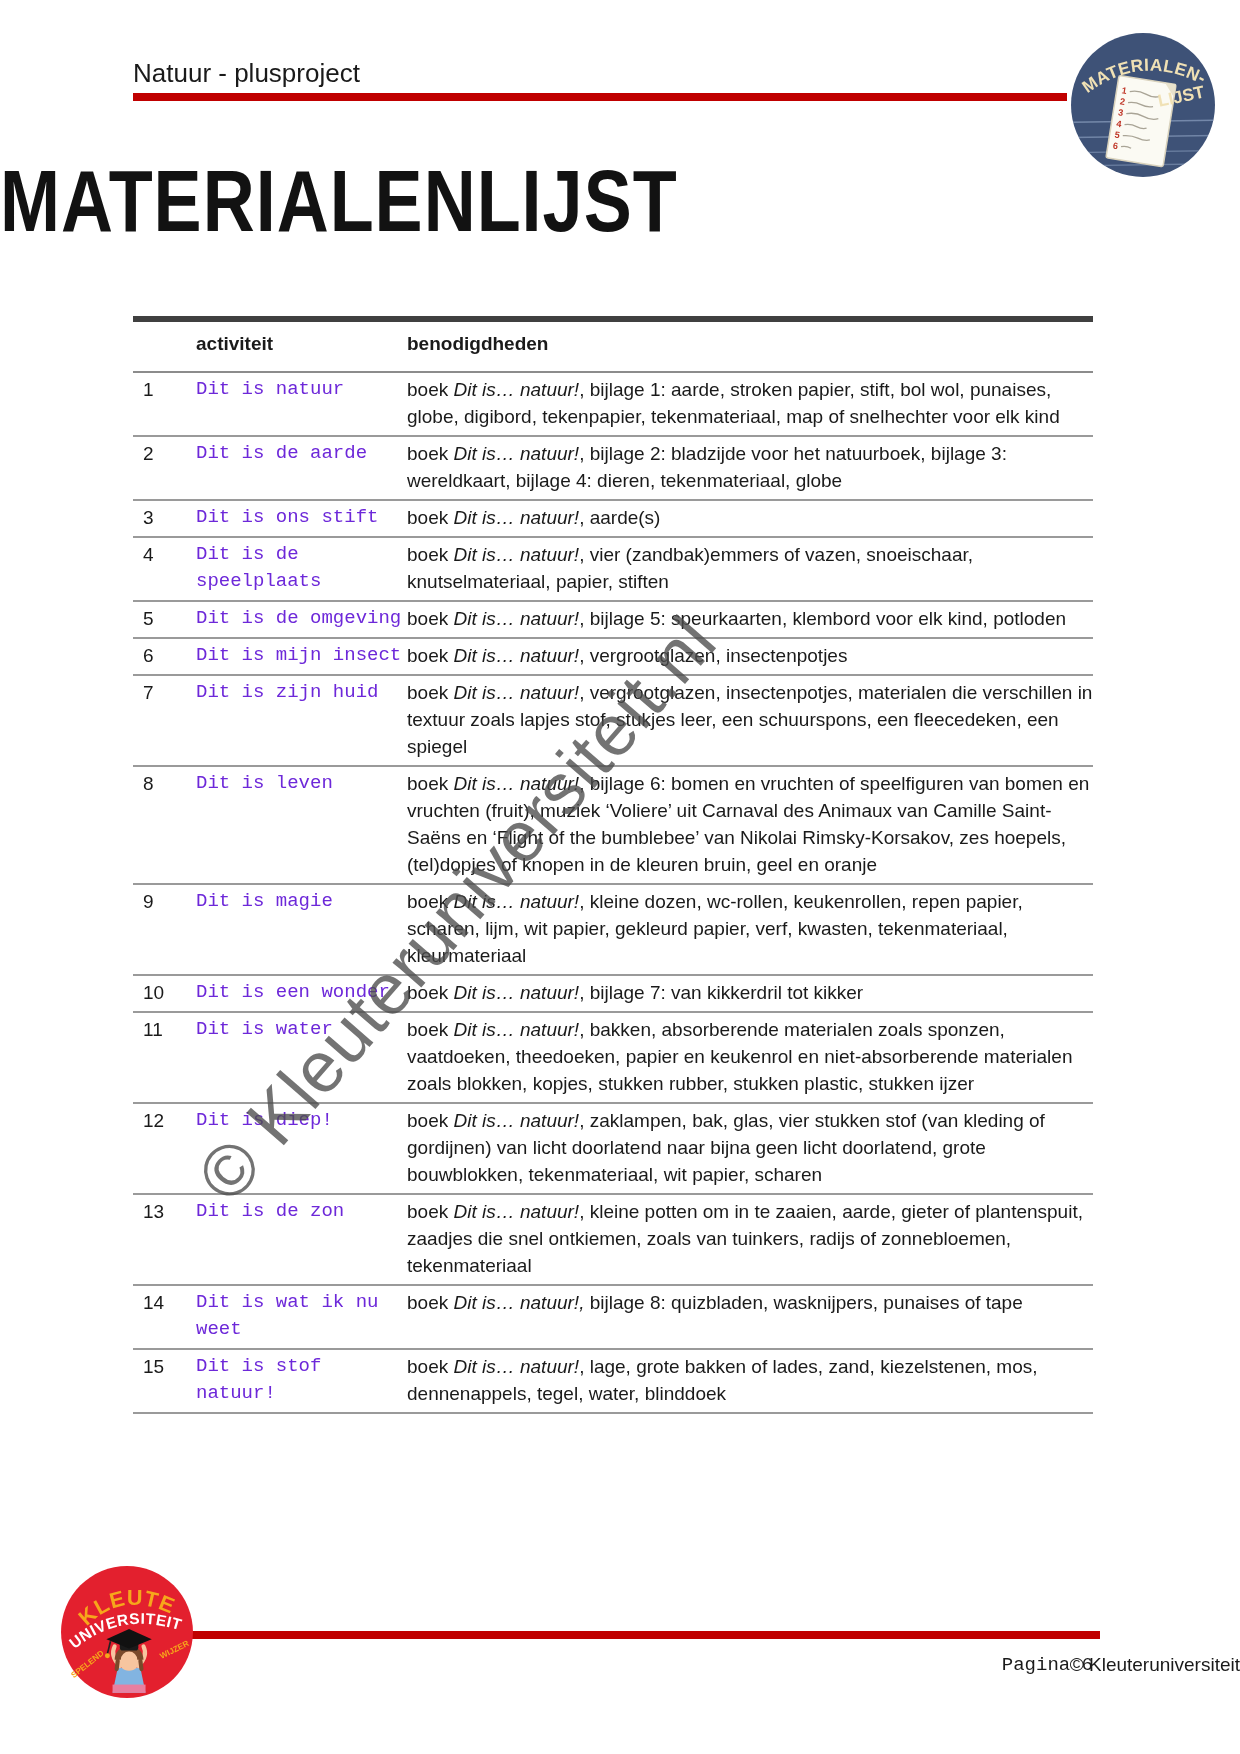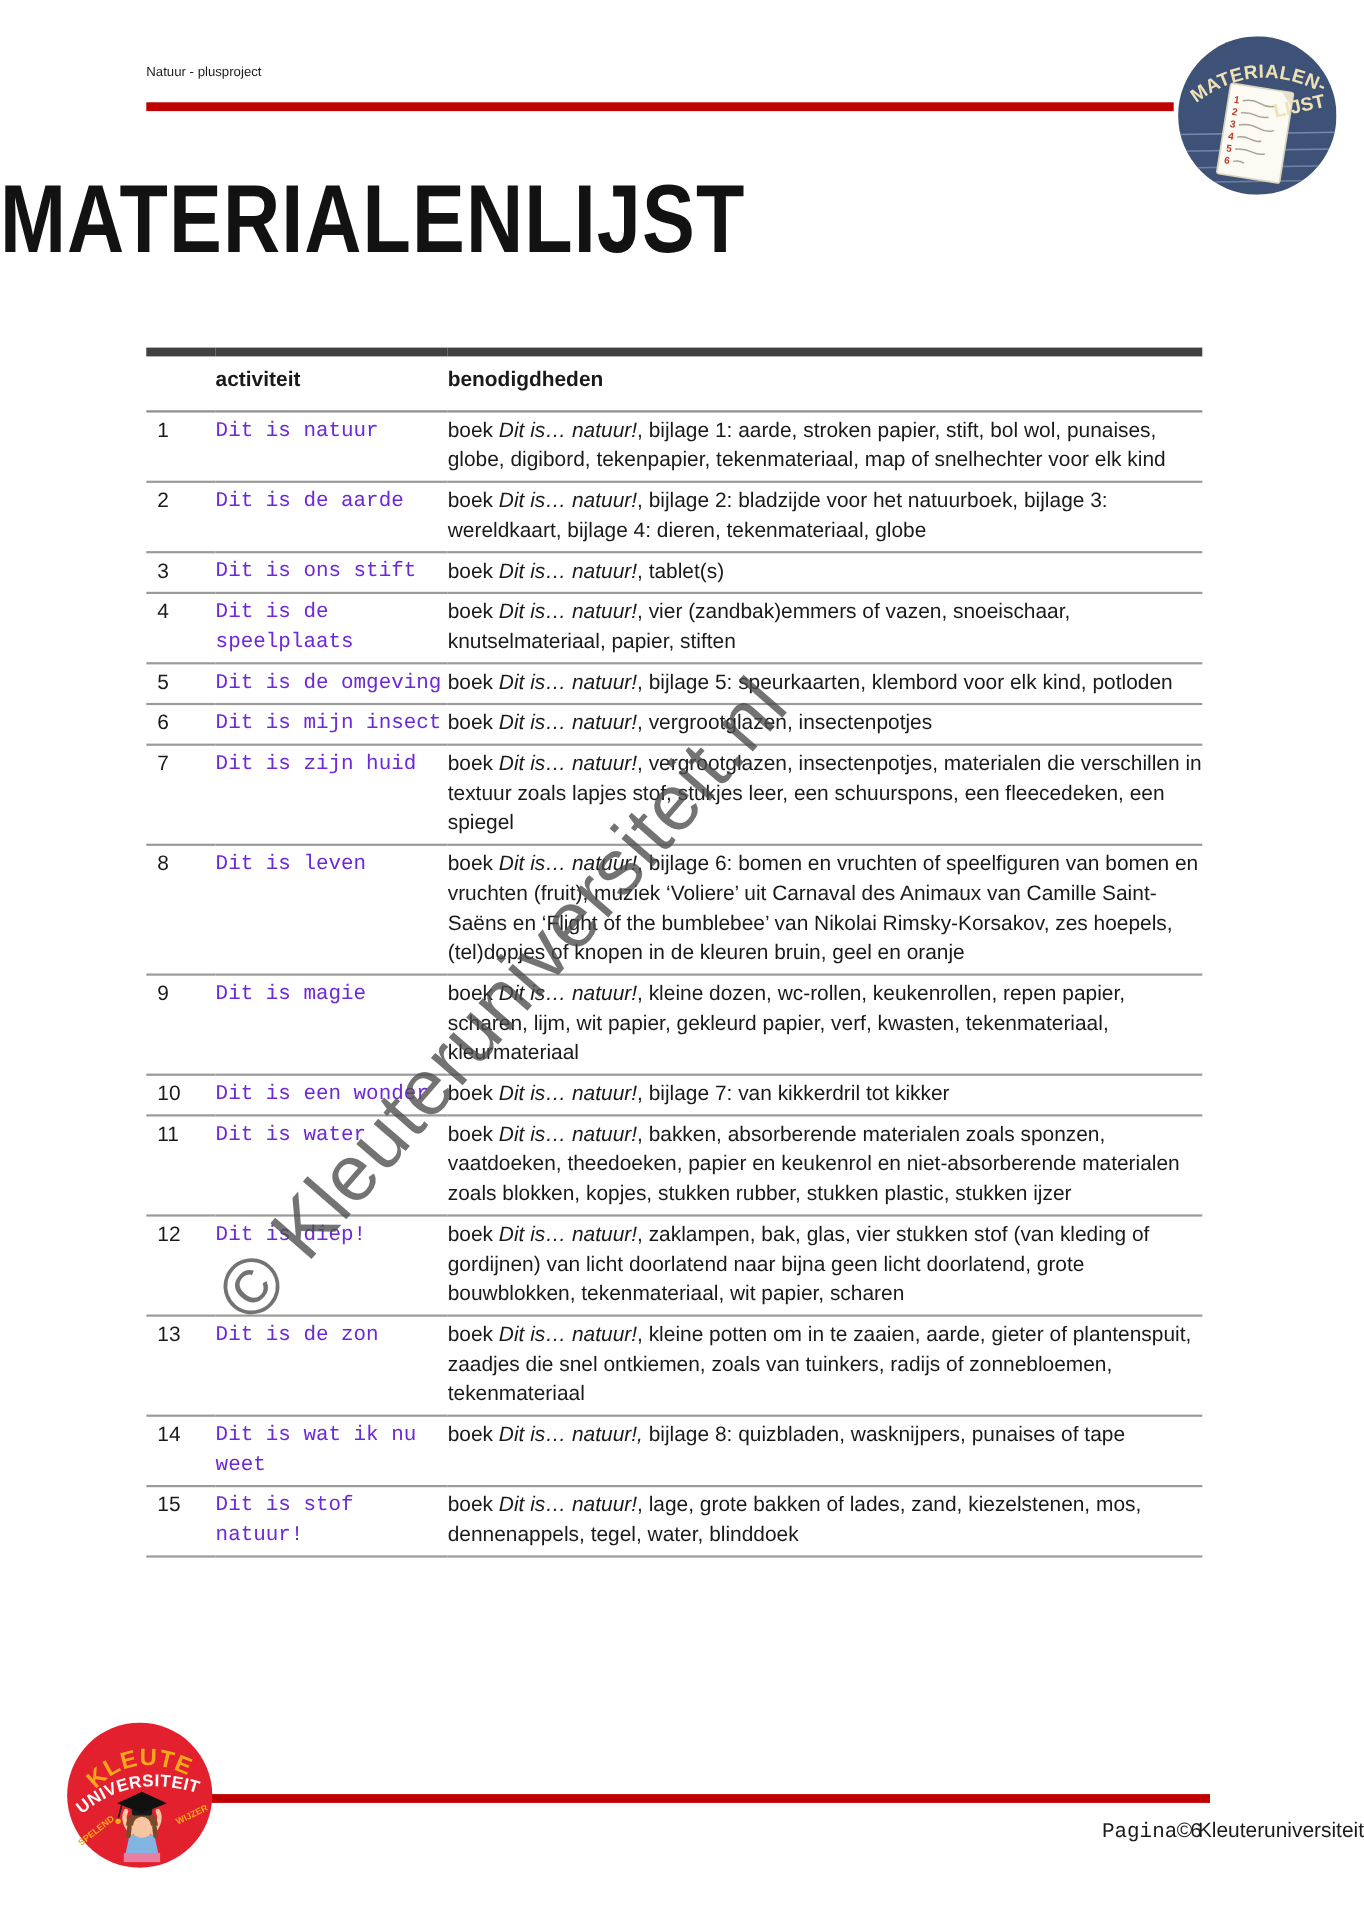--- a/index.html
+++ b/index.html
@@ -1,32 +1,32 @@
 <!DOCTYPE html>
 <html><head>
 <meta charset="utf-8">
 <style>
   html,body{margin:0;padding:0;background:#ffffff;}
   .page{position:relative;width:1240px;height:1754px;background:#ffffff;overflow:hidden;
         font-family:"Liberation Sans",sans-serif;color:#1a1a1a;}
 
   
-  .header-text{position:absolute;left:133px;top:58px;font-size:12px;color:#1a1a1a;text-align:center;}
+  .header-text{position:absolute;left:133px;top:58px;font-size:26px;color:#1a1a1a;text-align:center;}
   .top-rule{position:absolute;left:133px;top:93px;width:934px;height:8px;background:#C00000;}
   .badge-top{position:absolute;left:1071px;top:33px;width:144px;height:144px;}
 
   
   .title-wrap{position:absolute;left:0;top:150px;width:100%;}
   .title{display:inline-block;font-size:72px;font-weight:900;letter-spacing:1px;color:#121212;
          transform:scaleY(1.22);transform-origin:center top;}
 
   
   .mat-table{position:absolute;left:133px;top:316px;width:960px;border-collapse:collapse;
              table-layout:fixed;font-size:19px;}
-  .mat-table thead tr{border-top:8px solid #404040;border-bottom:2px solid #8C8C8C;}
+  .mat-table thead tr{border-top:6px solid #404040;border-bottom:2px solid #8C8C8C;}
   .mat-table tbody tr{border-bottom:2px solid #9a9a9a;}
   .mat-table th{text-align:left;font-weight:bold;font-size:19px;padding:11px 0 16px 0;color:#1a1a1a;}
   .mat-table td{vertical-align:top;padding:3px 0 5px 0;line-height:27px;}
   .c-num{padding-left:10px !important;}
   .c-act{color:#6d28d9;font-family:Liberation Mono, monospace;}
   .c-ben em{font-style:italic;}
 
   
   .watermark{position:absolute;left:212px;top:1149px;width:1020px;font-size:72px;white-space:nowrap;
              color:rgba(75,75,75,0.78);transform:rotate(-49deg);transform-origin:0 50%;z-index:5;
@@ -110,21 +110,21 @@
           <td class="c-ben"><span>boek </span><em>Dit is… natuur!</em><span>, bijlage 1: aarde, stroken papier, stift, bol wol, punaises, globe, digibord, tekenpapier, tekenmateriaal, map of snelhechter voor elk kind</span></td>
         </tr>
         <tr>
           <td class="c-num">2</td>
           <td class="c-act">Dit is de aarde</td>
           <td class="c-ben"><span>boek </span><em>Dit is… natuur!</em><span>, bijlage 2: bladzijde voor het natuurboek, bijlage 3: wereldkaart, bijlage 4: dieren, tekenmateriaal, globe</span></td>
         </tr>
         <tr>
           <td class="c-num">3</td>
           <td class="c-act">Dit is ons stift</td>
-          <td class="c-ben"><span>boek </span><em>Dit is… natuur!</em><span>, tablet(s)</span></td>
+          <td class="c-ben"><span>boek </span><em>Dit is… natuur!</em><span>, aarde(s)</span></td>
         </tr>
         <tr>
           <td class="c-num">4</td>
           <td class="c-act">Dit is de speelplaats</td>
           <td class="c-ben"><span>boek </span><em>Dit is… natuur!</em><span>, vier (zandbak)emmers of vazen, snoeischaar, knutselmateriaal, papier, stiften</span></td>
         </tr>
         <tr>
           <td class="c-num">5</td>
           <td class="c-act">Dit is de omgeving</td>
           <td class="c-ben"><span>boek </span><em>Dit is… natuur!</em><span>, bijlage 5: speurkaarten, klembord voor elk kind, potloden</span></td>

